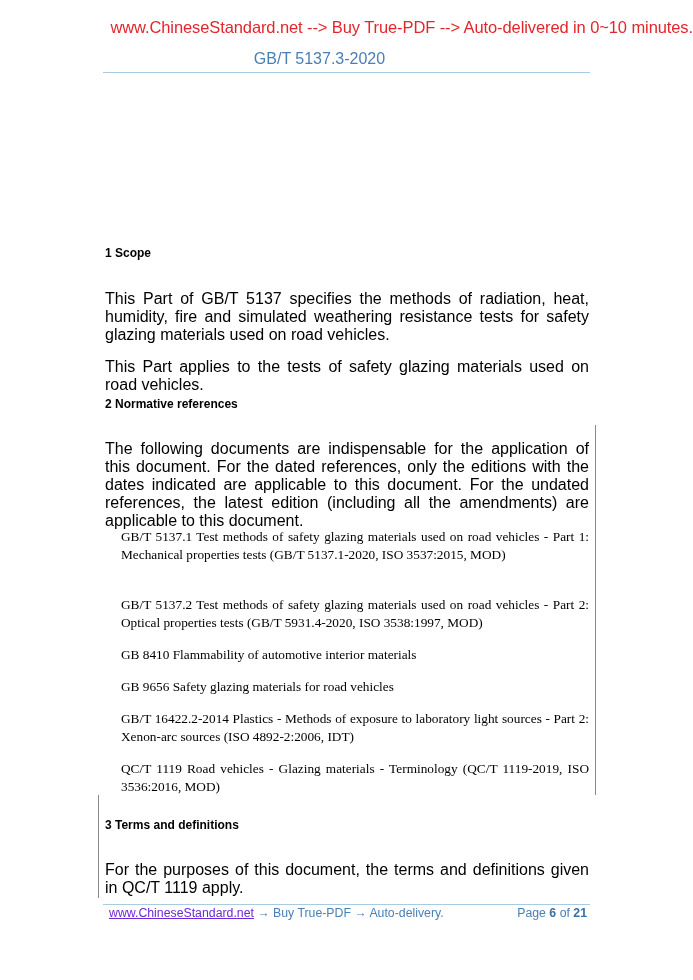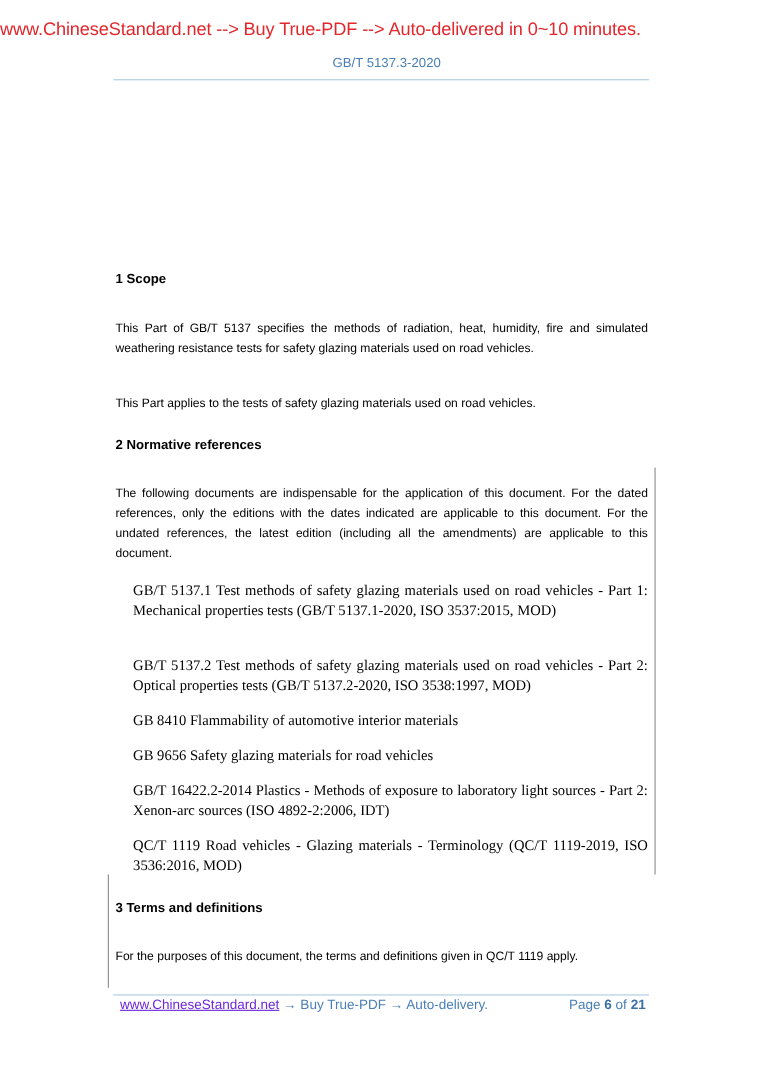--- a/index.html
+++ b/index.html
@@ -1,26 +1,26 @@
 <!DOCTYPE html>
 <html><head>
 <meta charset="utf-8">
 <style>
   html, body { margin: 0; padding: 0; background: #ffffff; }
   body { width: 693px; height: 980px; position: relative; overflow: hidden;
          font-family: "Liberation Sans", sans-serif; color: #000; }
-  .banner { position: absolute; top: 18px; left: 0; width: 693px; text-align: left;
+  .banner { position: absolute; top: 18px; left: 0; width: 693px; text-align: right;
             color: #e3262b; font-size: 16.5px; letter-spacing: -0.1px; }
   .std-code { position: absolute; top: 50px; left: 0; width: 639px; text-align: center;
-              color: #4a7fb5; font-size: 12px; margin-left: 32px; }
+              color: #4a7fb5; font-size: 16px; }
   .header-rule { position: absolute; top: 72px; left: 103px; width: 487px; height: 1px; background: #a9cbe0; }
   .doc-title { position: absolute; top: 97px; left: 100px; width: 495px; text-align: center;
                font-weight: bold; font-size: 18px; line-height: 39px; }
   .h1 { position: absolute; left: 105px; font-weight: bold; font-size: 12px; }
-  .para { position: absolute; left: 105px; width: 484px; font-size: 11px; line-height: 18px;
+  .para { position: absolute; left: 105px; width: 484px; font-size: 16px; line-height: 18px;
           text-align: justify; }
   .ref { position: absolute; left: 121px; width: 468px; font-size: 13.3px; line-height: 18px;
          text-align: justify; font-family: Liberation Serif, serif; }
   .change-bar { position: absolute; width: 1px; background: #8a8a8a; }
   .footer-rule { position: absolute; top: 904px; left: 103px; width: 487px; height: 1px; background: #a9cbe0; }
   .footer { position: absolute; top: 906px; left: 109px; width: 478px; font-size: 12.3px; color: #4a7fb5; }
   .footer a { color: #6d28d9; text-decoration: underline; }
   .footer .page { position: absolute; right: 0; top: 0; }
   .footer b { color: #3a6fa8; }
 </style>
@@ -34,21 +34,21 @@
 <div class="doc-title">
 </div>
 
 <div class="h1" style="top:246px;">1 Scope</div>
 <div class="para" style="top:290px;">This Part of GB/T 5137 specifies the methods of radiation, heat, humidity, fire and simulated weathering resistance tests for safety glazing materials used on road vehicles.</div>
 <div class="para" style="top:358px;">This Part applies to the tests of safety glazing materials used on road vehicles.</div>
 
 <div class="h1" style="top:397px;">2 Normative references</div>
 <div class="para" style="top:440px;">The following documents are indispensable for the application of this document. For the dated references, only the editions with the dates indicated are applicable to this document. For the undated references, the latest edition (including all the amendments) are applicable to this document.</div>
 <div class="ref" style="top:528px;">GB/T 5137.1 Test methods of safety glazing materials used on road vehicles - Part 1: Mechanical properties tests (GB/T 5137.1-2020, ISO 3537:2015, MOD)</div>
-<div class="ref" style="top:596px;">GB/T 5137.2 Test methods of safety glazing materials used on road vehicles - Part 2: Optical properties tests (GB/T 5137.2-2020, ISO 3538:1997, MOD)</div>
+<div class="ref" style="top:596px;">GB/T 5137.2 Test methods of safety glazing materials used on road vehicles - Part 2: Optical properties tests (GB/T 5931.4-2020, ISO 3538:1997, MOD)</div>
 <div class="ref" style="top:646px;">GB 8410 Flammability of automotive interior materials</div>
 <div class="ref" style="top:678px;">GB 9656 Safety glazing materials for road vehicles</div>
 <div class="ref" style="top:710px;">GB/T 16422.2-2014 Plastics - Methods of exposure to laboratory light sources - Part 2: Xenon-arc sources (ISO 4892-2:2006, IDT)</div>
 <div class="ref" style="top:760px;">QC/T 1119 Road vehicles - Glazing materials - Terminology (QC/T 1119-2019, ISO 3536:2016, MOD)</div>
 
 <div class="h1" style="top:818px;">3 Terms and definitions</div>
 <div class="para" style="top:861px;">For the purposes of this document, the terms and definitions given in QC/T 1119 apply.</div>
 
 <div class="change-bar" style="left:595px; top:425px; height:370px;"></div>
 <div class="change-bar" style="left:98px; top:795px; height:103px;"></div>

